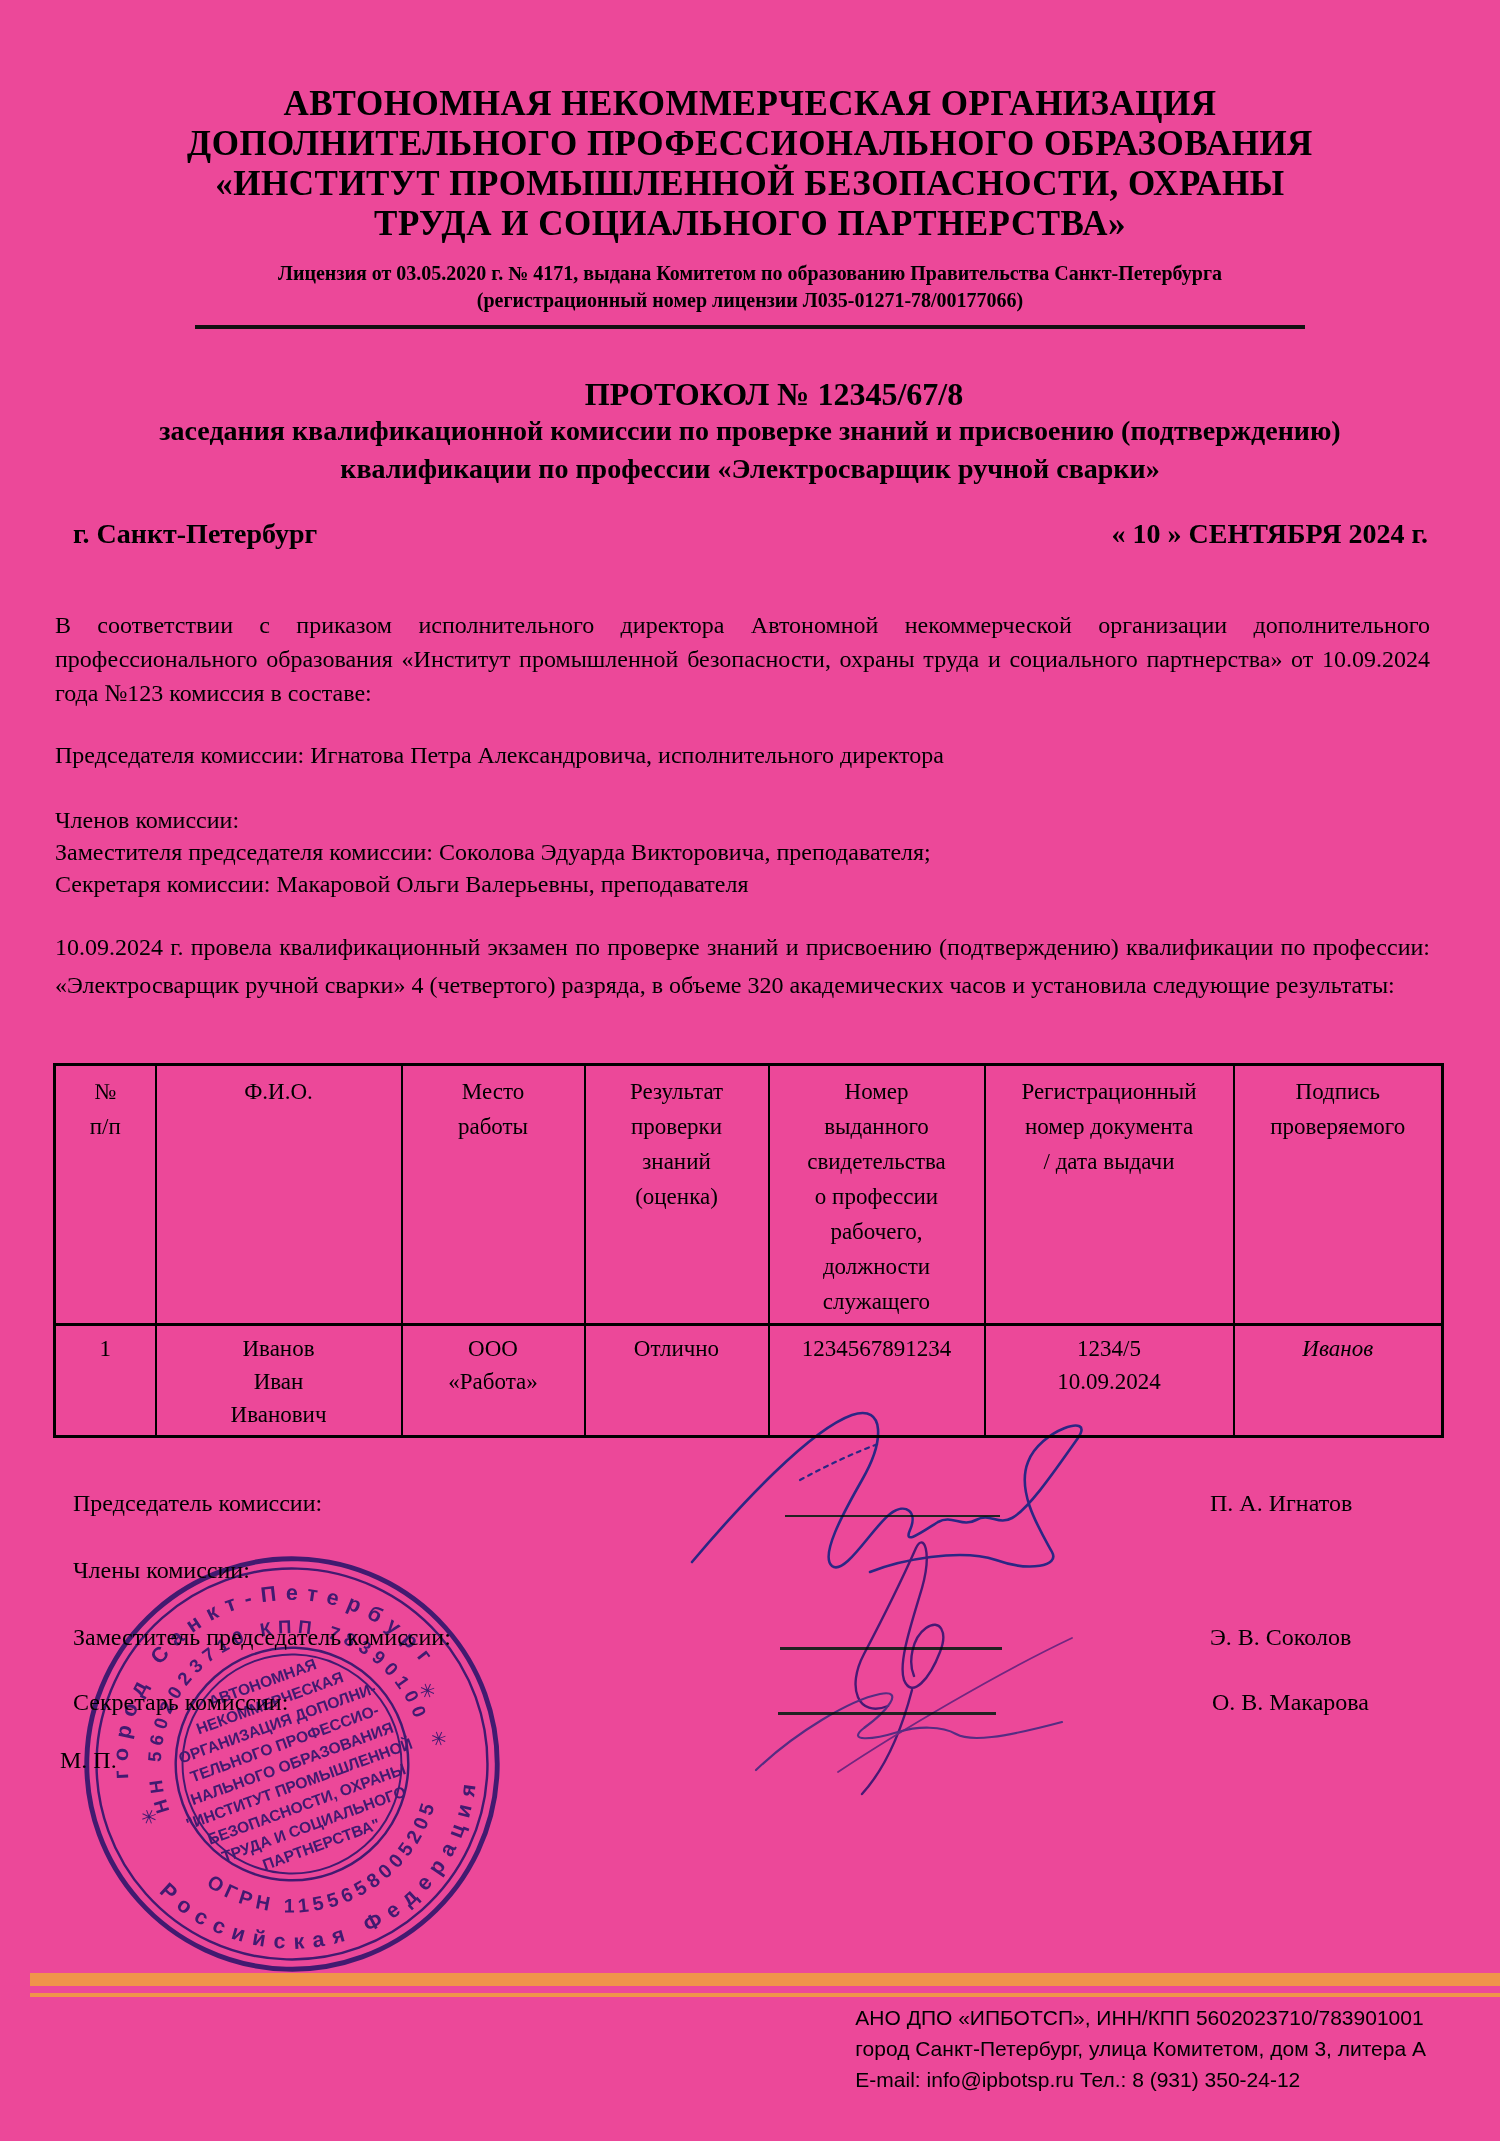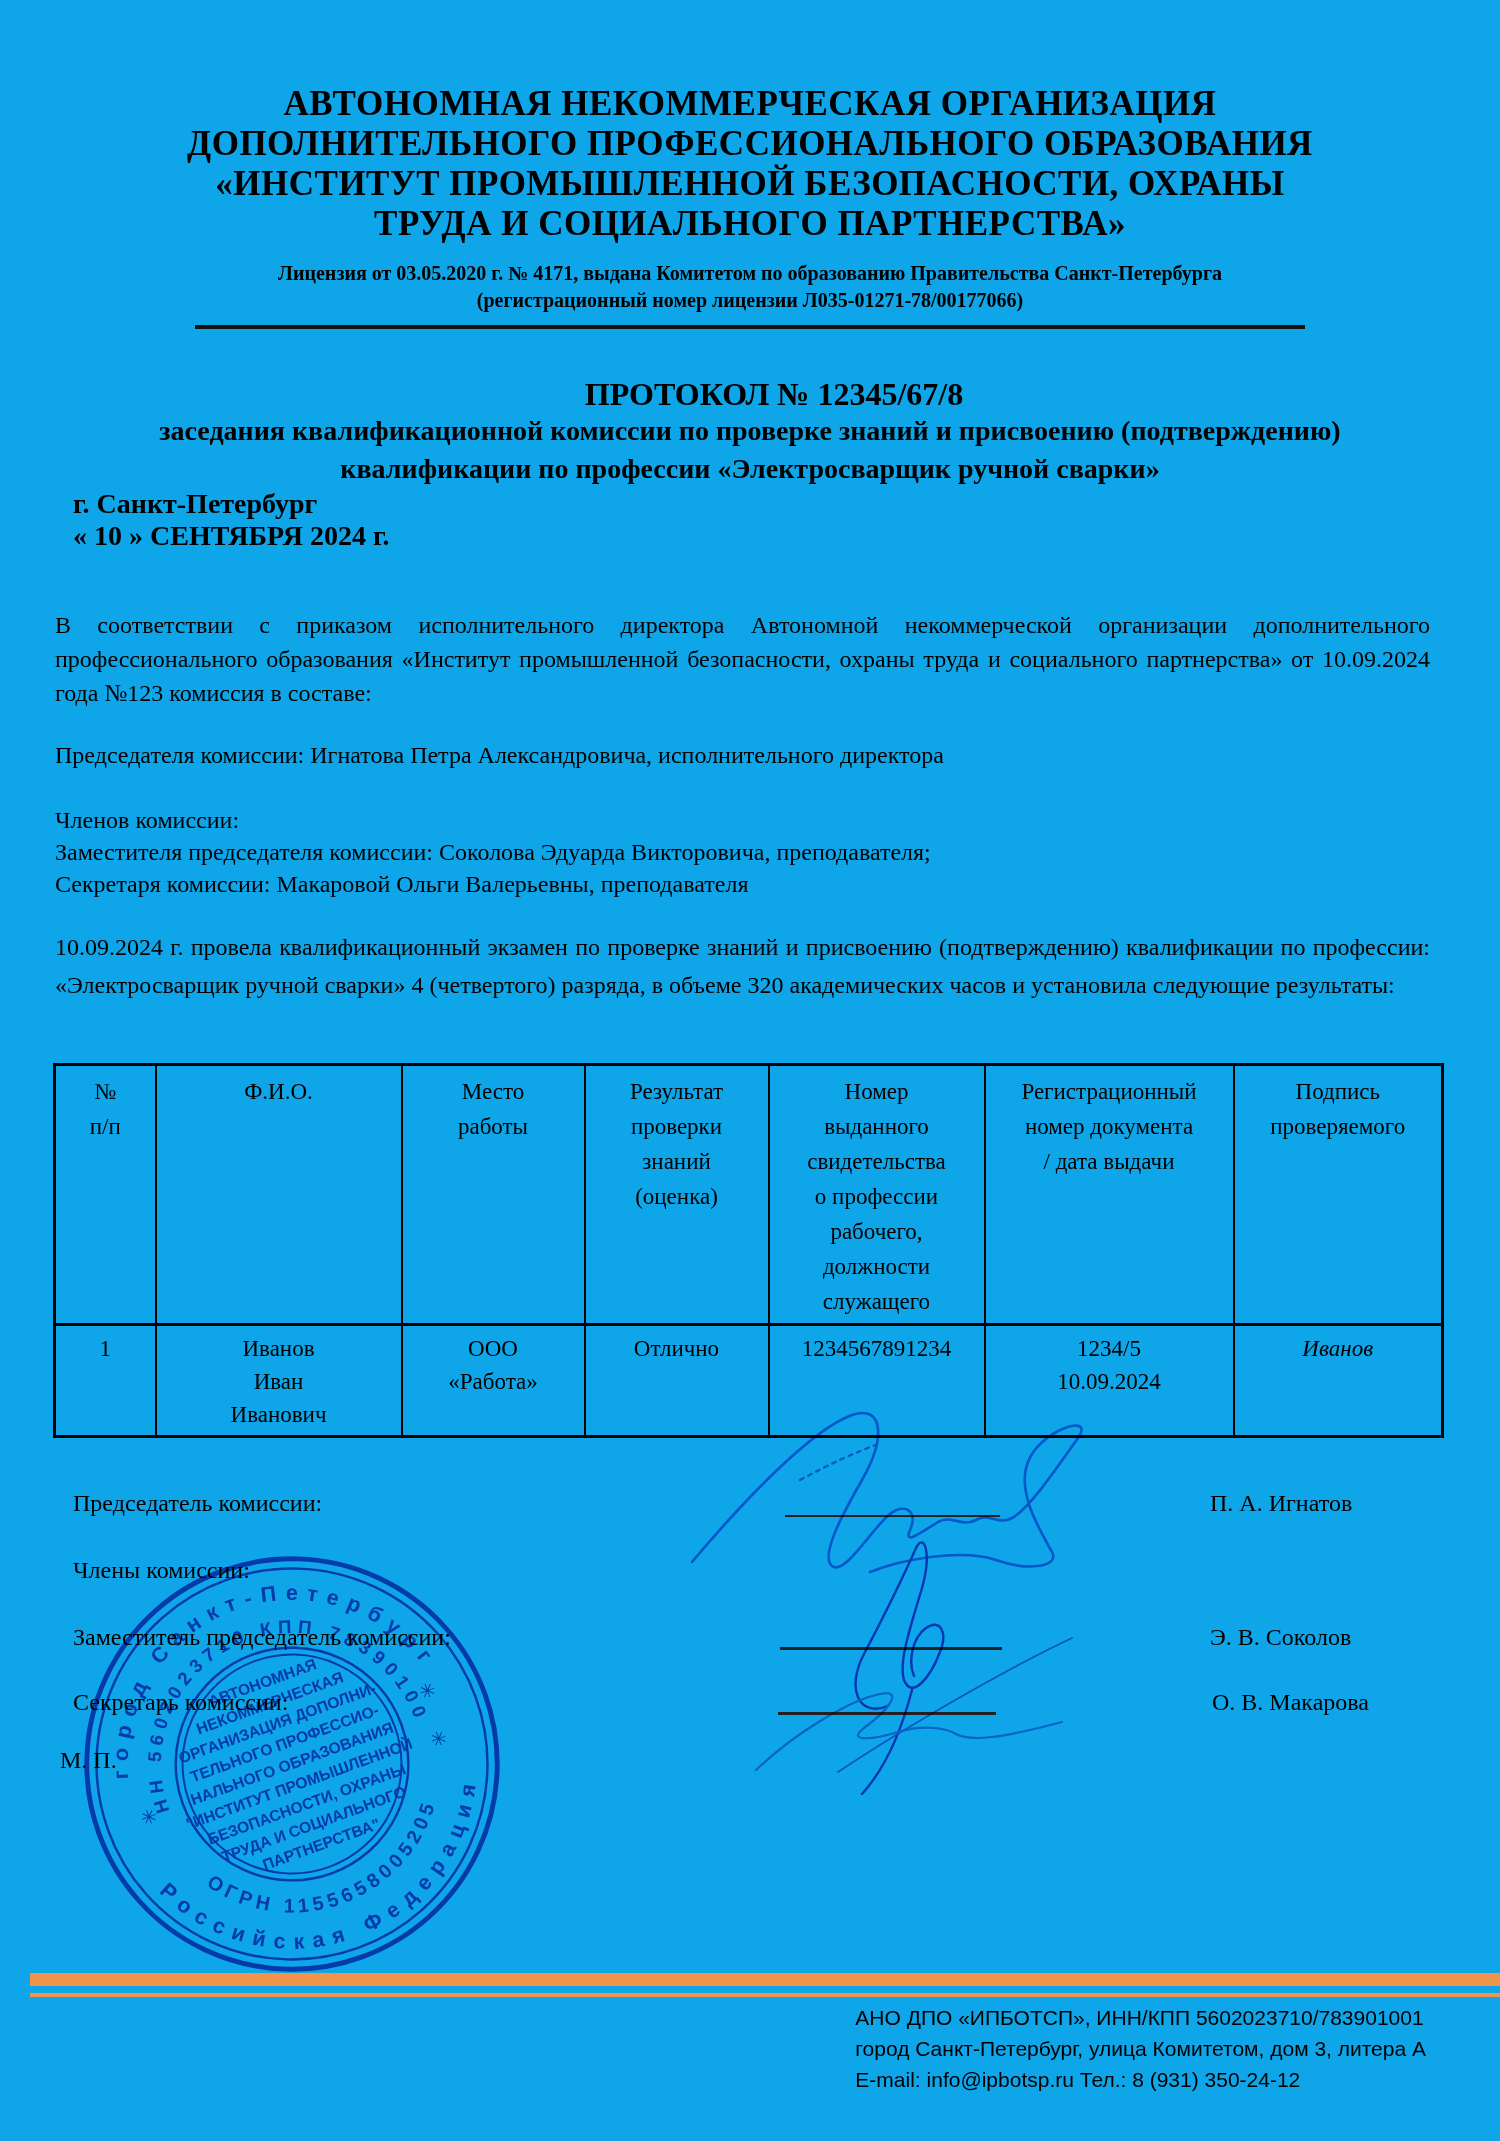--- a/index.html
+++ b/index.html
@@ -1,26 +1,26 @@
 <!DOCTYPE html>
 <html><head>
 <meta charset="utf-8">
 <style>
   html,body{margin:0;padding:0;background:#e8e8e8;}
-  .page{position:relative;width:1500px;height:2141px;background:#0ea5e9;margin:0 auto;
+  .page{position:relative;width:1500px;height:2141px;background:#ec4899;margin:0 auto;
         font-family:"Liberation Serif","DejaVu Serif",serif;color:#000;overflow:hidden;}
   .abs{position:absolute;}
   .center{text-align:center;width:100%;}
   .org-header{top:84px;left:0;font-size:35px;font-weight:bold;line-height:40px;letter-spacing:.5px;}
   .license{top:260px;left:0;font-size:20px;font-weight:bold;line-height:27px;}
   .rule{top:325px;left:195px;width:1110px;height:4px;background:#111;}
   .protocol-title{top:376px;left:0;font-size:32px;font-weight:bold;padding-left:24px;}
   .protocol-subtitle{top:412px;left:0;font-size:28px;font-weight:bold;line-height:38px;}
-  .city-date{top:488px;left:73px;right:72px;display:flex;justify-content:space-between;
-             font-size:28px;font-weight:bold;flex-direction:column;}
+  .city-date{top:518px;left:73px;right:72px;display:flex;justify-content:space-between;
+             font-size:28px;font-weight:bold;}
   .body-text{font-size:24px;line-height:34px;}
   .para1{top:608px;left:55px;width:1375px;text-align:justify;}
   .chairman-line{top:738px;left:55px;width:1380px;}
   .members-block{top:804px;left:55px;width:1380px;line-height:32px;}
   .members-block div{display:block;}
   .para2{top:928px;left:55px;width:1375px;text-align:justify;line-height:38px;}
   .para2 .b{font-weight:normal;}
   table.results{position:absolute;top:1063px;left:53px;width:1388px;border-collapse:collapse;
                 table-layout:fixed;font-size:23px;}
   table.results td,table.results th{border:2px solid #000;vertical-align:top;text-align:center;

